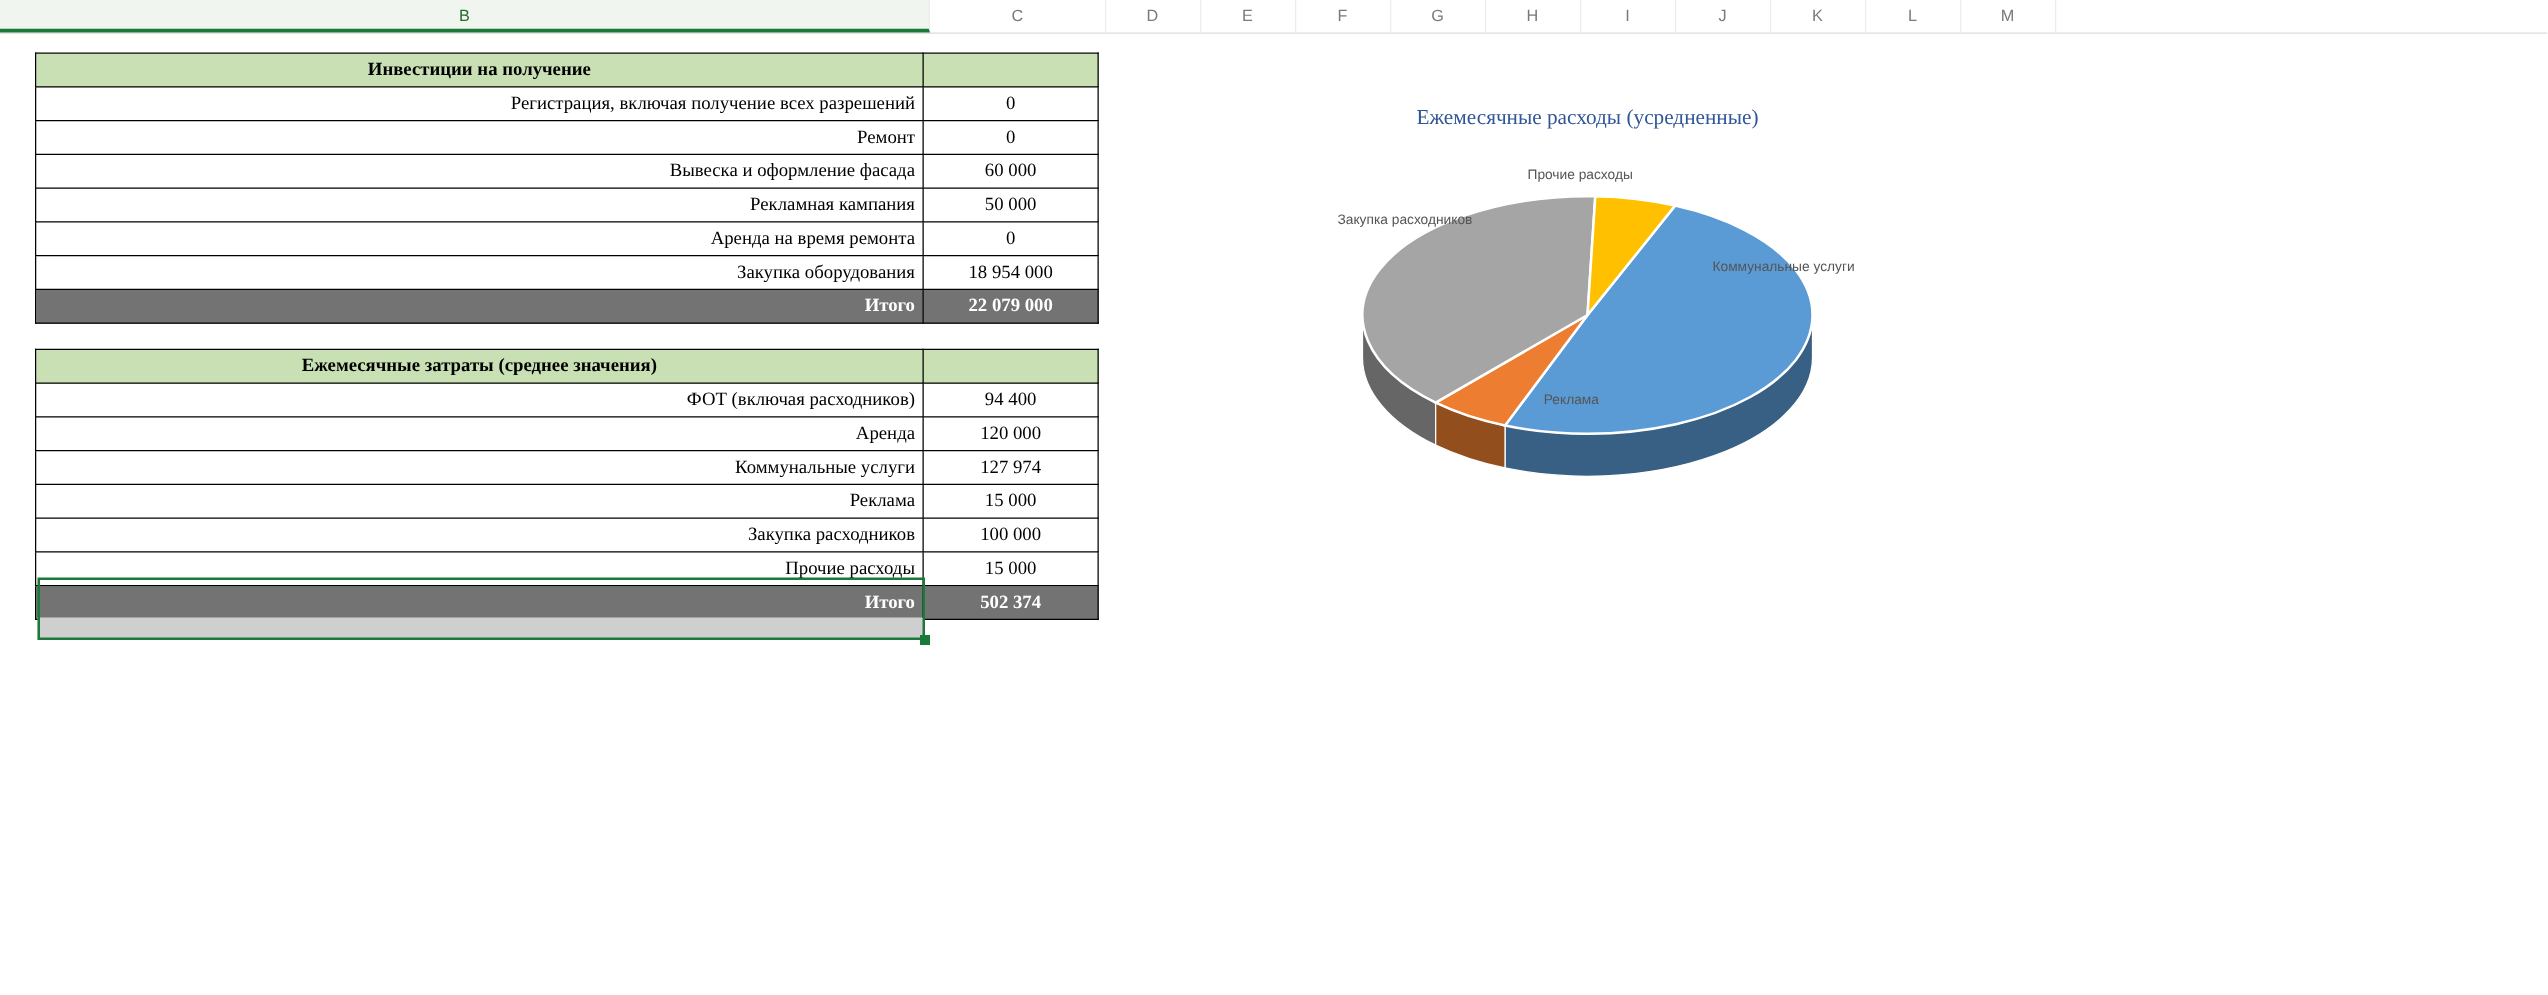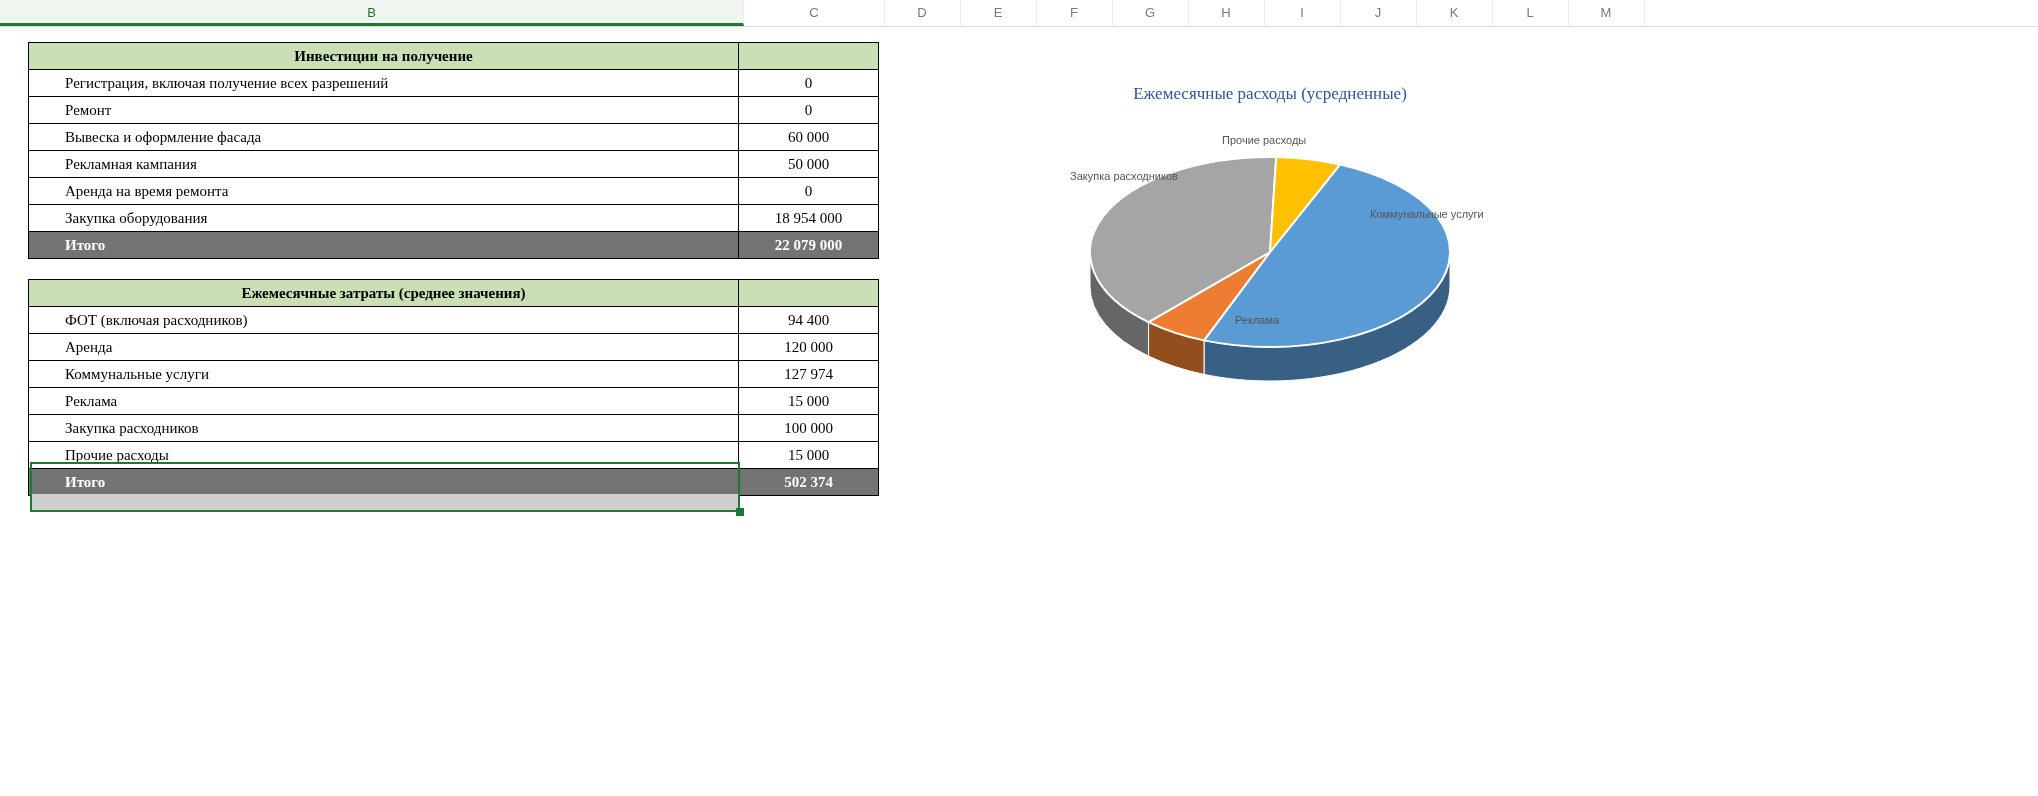--- a/index.html
+++ b/index.html
@@ -71,21 +71,21 @@
   }
   table.data .hdr-empty {
     background: #c8e0b4;
   }
   table.data .total td {
     background: #737373;
     color: #fff;
     font-weight: bold;
   }
   table.data td.num { text-align: center; }
-  table.data td.lbl { text-align: left; padding-left: 36px; }
+  table.data td.lbl { text-align: right; padding-left: 36px; }
   .gap { height: 20px; }
   
   .selection {
     position: absolute;
     left: 30px;
     top: 462px;
     width: 710px;
     height: 50px;
   }
   .selection .sel-border {

